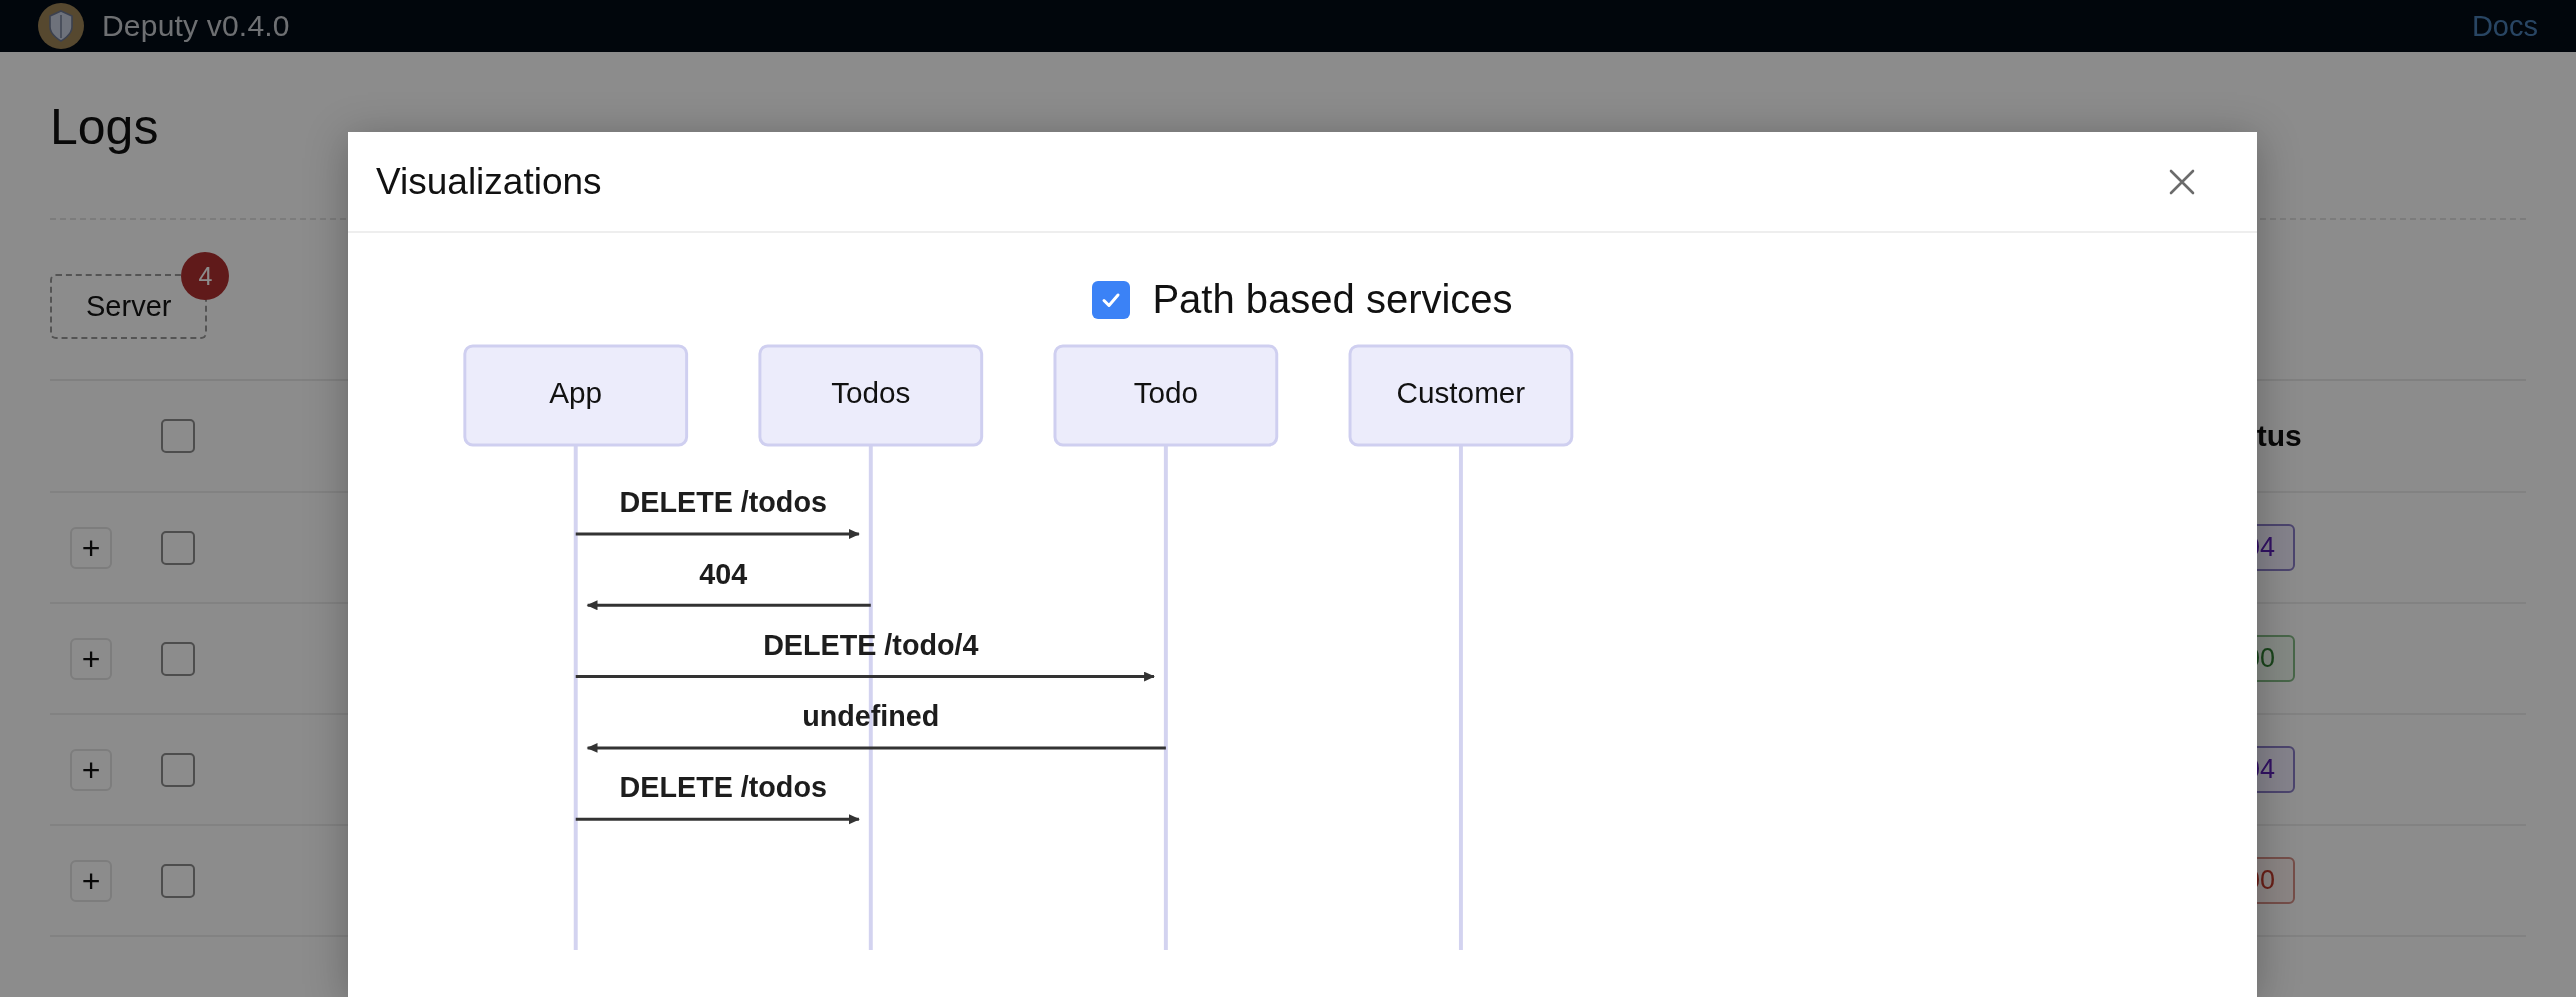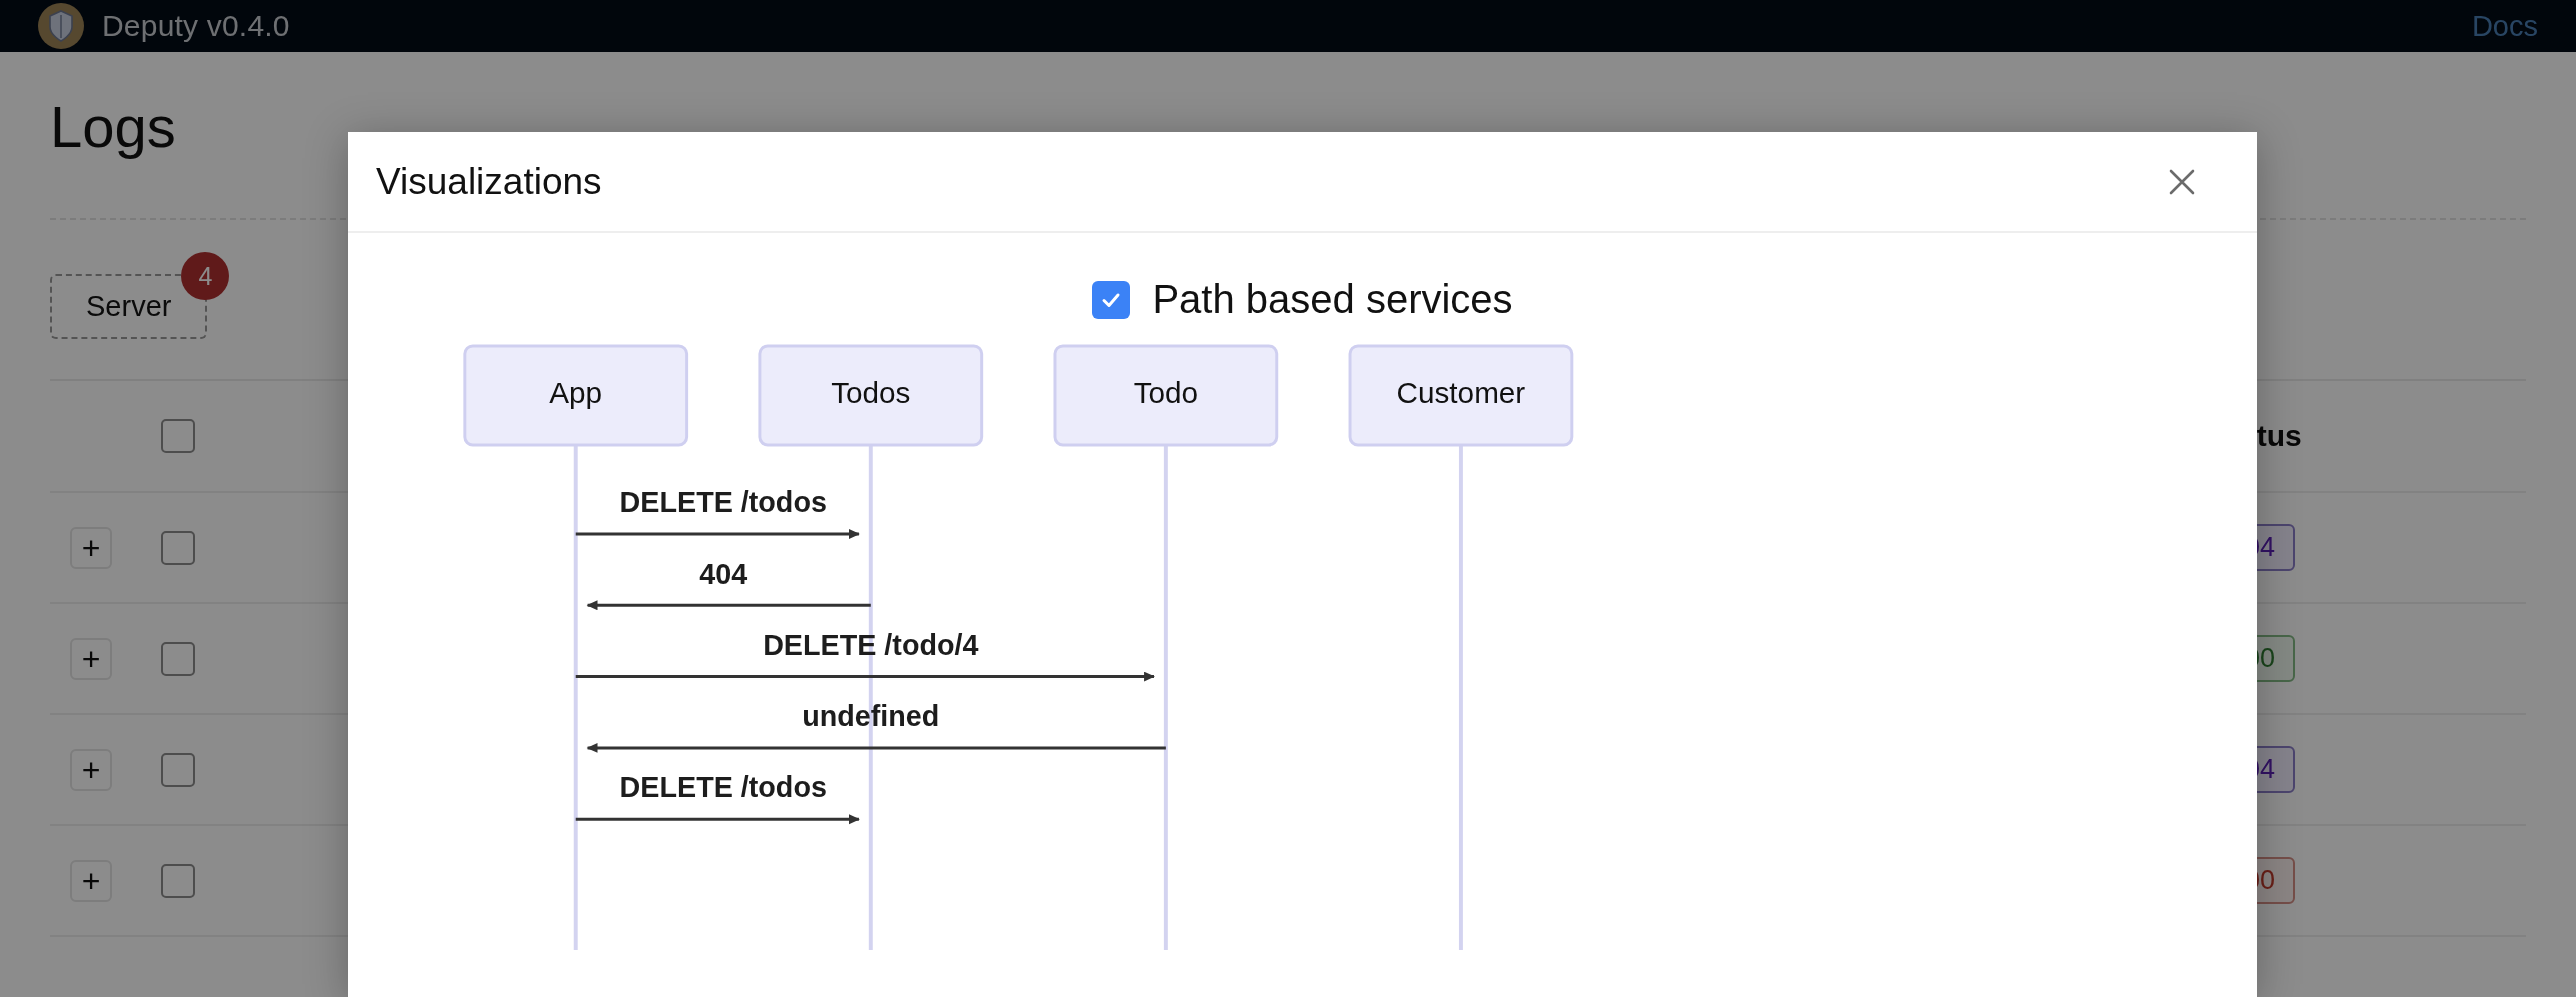--- a/index.html
+++ b/index.html
@@ -40,21 +40,21 @@
     white-space: nowrap;
     margin-left: 36px;
   }
 
   .page { position: absolute; top: 52px; left: 0; width: 2576px; height: 945px; background:#fff; }
 
   .page-head {
     position: absolute; top: 32px; left: 50px; right: 50px; height: 85px;
     display: flex; align-items: center;
   }
-  .page-title { font-size: 58px; font-weight: 400; color: #111; line-height: 1; }
+  .page-title { font-size: 50px; font-weight: 400; color: #111; line-height: 1; }
   .head-spacer { flex: 1 1 auto; }
   .head-actions { display: flex; gap: 28px; align-items: center; }
 
   .btn-dashed {
     border: 2px dashed #9a9a9a; background: transparent;
     border-radius: 6px; padding: 16px 34px;
     font-size: 29px; color: #141414; cursor: pointer;
     font-family: "Liberation Sans", sans-serif;
     white-space: nowrap; line-height: 1;
   }

